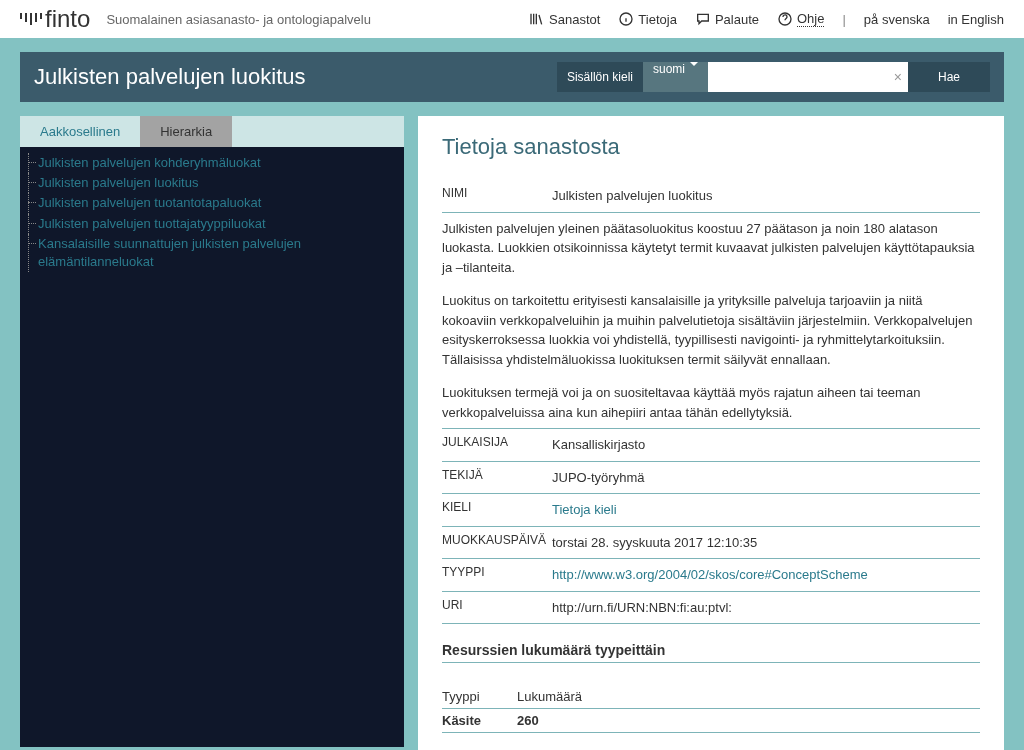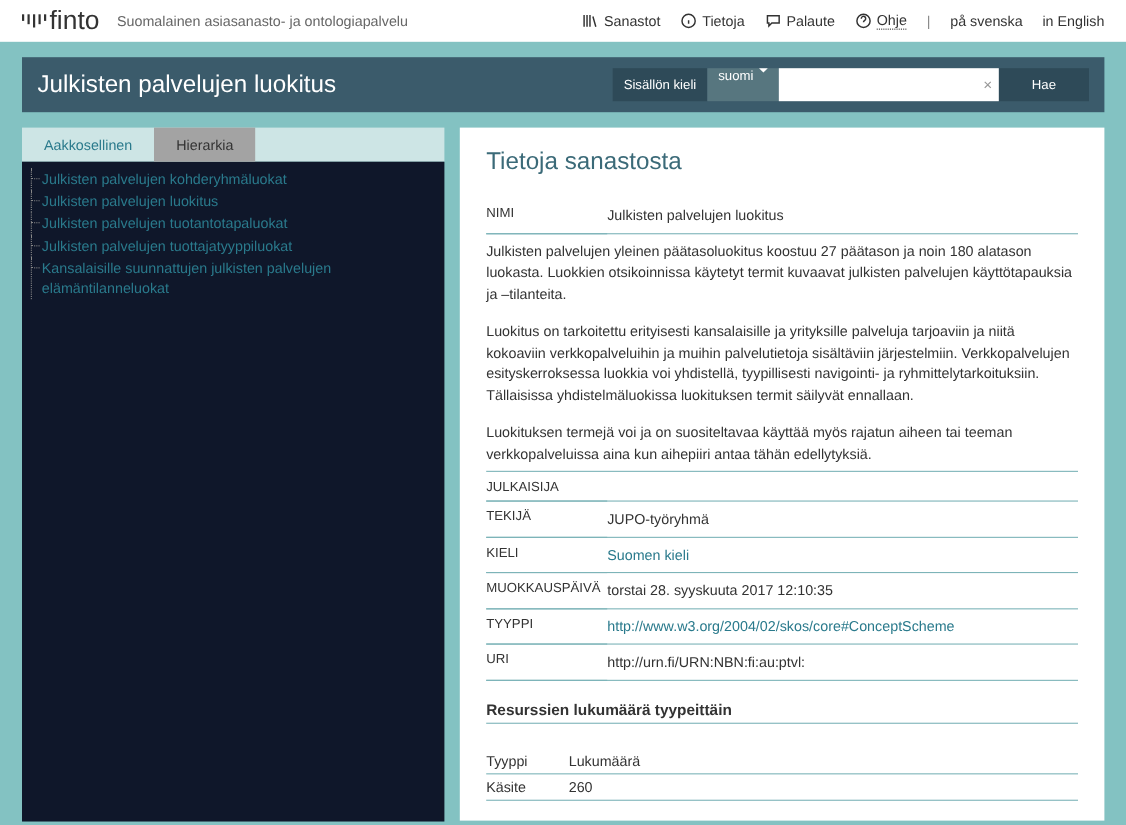--- a/index.html
+++ b/index.html
@@ -50,21 +50,21 @@
   .prop-label { width: 110px; color: #333; text-transform: uppercase; font-size: 12px; border-bottom: 1px solid #7db4b8; margin-bottom: -7px; padding-bottom: 6px; flex-shrink: 0; }
   .prop-value { flex: 1; color: #333; line-height: 1.5; }
   .prop-value p { margin-bottom: 14px; }
   .prop-value p:last-child { margin-bottom: 0; }
   .prop-value a { color: #2a7a8c; text-decoration: none; }
   
   .section-h { font-size: 14px; font-weight: bold; margin: 18px 0 24px 0; border-bottom: 1px solid #7db4b8; padding-bottom: 4px; }
   .mini-table { font-size: 13px; }
   .mini-row { display: flex; padding: 2px 0; }
   .mini-row.header { border-bottom: 1px solid #7db4b8; padding-bottom: 4px; margin-bottom: 2px; }
-  .mini-row.item { border-bottom: 1px solid #7db4b8; padding-bottom: 4px; }
+  .mini-row.item { border-bottom: 1px solid #7db4b8; padding-bottom: 4px; font-weight: bold; }
   .c1 { width: 75px; }
   .c2 { width: 90px; }
 </style>
 </head>
 <body>
 
 <div class="top-header">
   <div class="logo-deco">
       <span></span>
       <span></span>
@@ -149,28 +149,29 @@
     </div>
     <div class="prop-row">
       <div class="prop-value">
         <p>Julkisten palvelujen yleinen päätasoluokitus koostuu 27 päätason ja noin 180 alatason luokasta. Luokkien otsikoinnissa käytetyt termit kuvaavat julkisten palvelujen käyttötapauksia ja –tilanteita.</p>
         <p>Luokitus on tarkoitettu erityisesti kansalaisille ja yrityksille palveluja tarjoaviin ja niitä kokoaviin verkkopalveluihin ja muihin palvelutietoja sisältäviin järjestelmiin. Verkkopalvelujen esityskerroksessa luokkia voi yhdistellä, tyypillisesti navigointi- ja ryhmittelytarkoituksiin. Tällaisissa yhdistelmäluokissa luokituksen termit säilyvät ennallaan.</p>
         <p>Luokituksen termejä voi ja on suositeltavaa käyttää myös rajatun aiheen tai teeman verkkopalveluissa aina kun aihepiiri antaa tähän edellytyksiä.</p>
       </div>
     </div>
     <div class="prop-row">
       <div class="prop-label">JULKAISIJA</div>
+      <div class="prop-value">Kansalliskirjasto</div>
     </div>
     <div class="prop-row">
       <div class="prop-label">TEKIJÄ</div>
       <div class="prop-value">JUPO-työryhmä</div>
     </div>
     <div class="prop-row">
       <div class="prop-label">KIELI</div>
-      <div class="prop-value"><a href="#">Suomen kieli</a></div>
+      <div class="prop-value"><a href="#">Tietoja kieli</a></div>
     </div>
     <div class="prop-row">
       <div class="prop-label">MUOKKAUSPÄIVÄ</div>
       <div class="prop-value">torstai 28. syyskuuta 2017 12:10:35</div>
     </div>
     <div class="prop-row">
       <div class="prop-label">TYYPPI</div>
       <div class="prop-value"><a href="#">http://www.w3.org/2004/02/skos/core#ConceptScheme</a></div>
     </div>
     <div class="prop-row">

